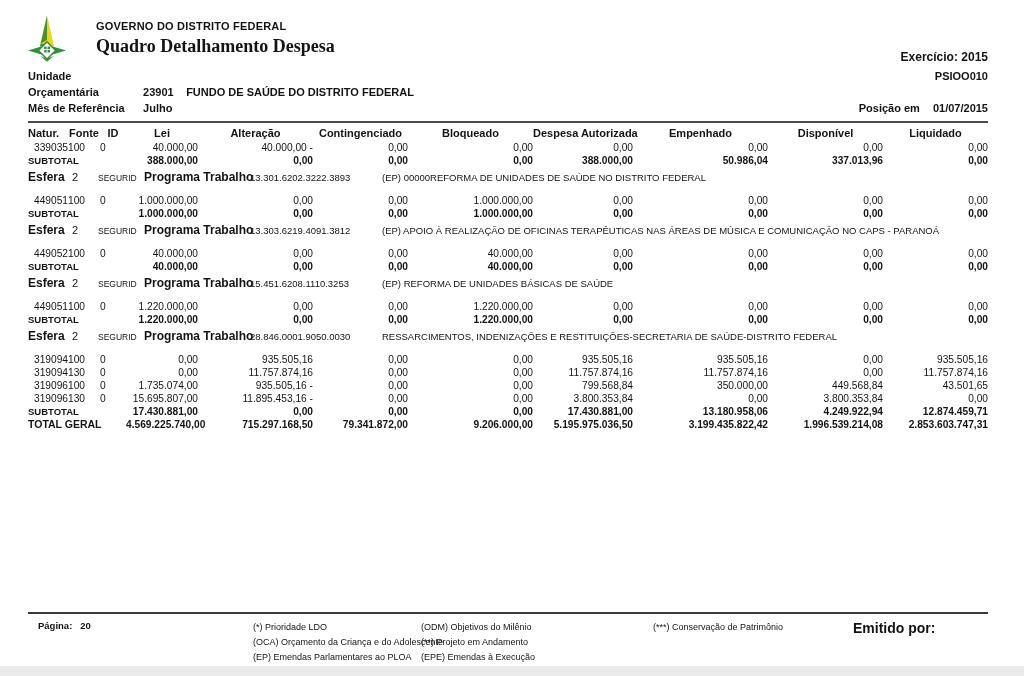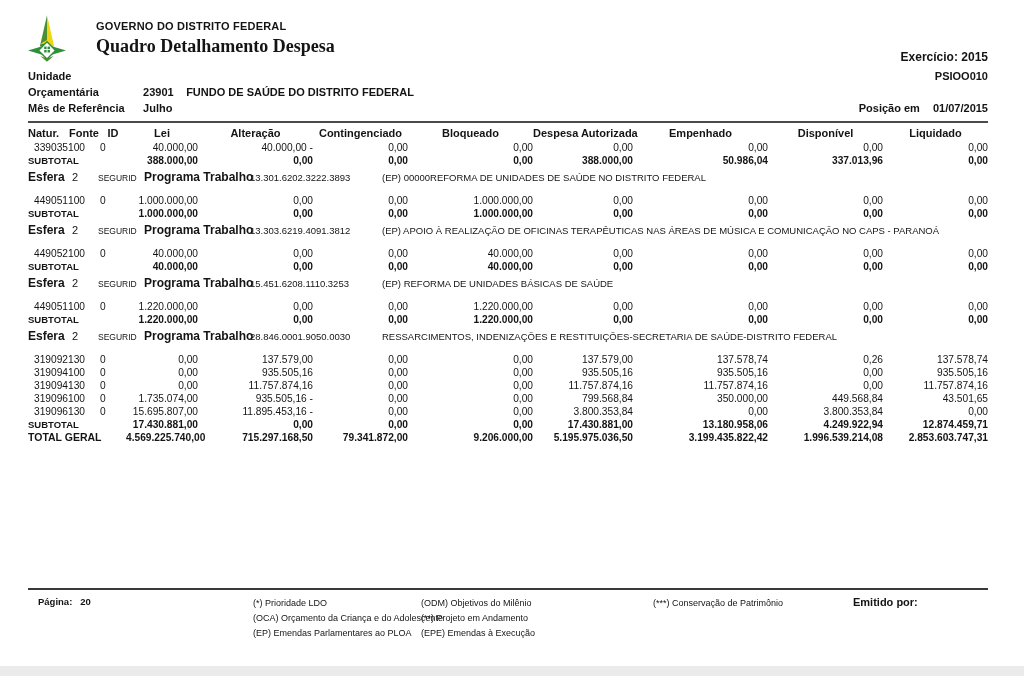--- a/index.html
+++ b/index.html
@@ -38,30 +38,30 @@
   .row-total td.cell-rowlabel { font-size:10.5px; }
   .row-esfera td { padding-top:4px; padding-bottom:9px; }
   .esf-label { display:inline-block; width:44px; font-weight:bold; font-size:12px; }
   .esf-val { display:inline-block; width:26px; font-size:11px; }
   .esf-seg { display:inline-block; width:46px; font-size:8.5px; }
   .esf-pt { display:inline-block; width:106px; font-weight:bold; font-size:12px; }
   .esf-code { display:inline-block; width:132px; font-size:9.5px; }
   .esf-desc { font-size:9.5px; }
 
   
-  .footer { position:absolute; left:28px; width:960px; top:588px; border-top:2px solid #3a3a3a; padding-top:6px; display:flex; align-items:flex-start; font-size:9px; }
+  .footer { position:absolute; left:28px; width:960px; top:612px; border-top:2px solid #3a3a3a; padding-top:6px; display:flex; align-items:flex-start; font-size:9px; }
   .footer-page { width:225px; padding-left:10px; font-weight:bold; font-size:9.5px; }
   .page-num { margin-left:8px; }
   .footer-legend { display:flex; }
   .legend-col { display:block; }
   .legend-col-0 { width:168px; }
   .legend-col-1 { width:232px; }
   .legend-col-2 { width:200px; }
   .legend-item { line-height:15px; white-space:nowrap; }
-  .footer-emitted { font-weight:bold; font-size:11px; }
+  .footer-emitted { font-weight:bold; font-size:14px; }
 
   .bottom-strip { position:absolute; left:0; right:0; bottom:0; height:10px; background:#ebebeb; }
 </style>
 </head>
 <body>
 
 <div class="page">
 
   <div class="header-top">
     <div class="brand">
@@ -242,33 +242,20 @@
           <td class="num">1.220.000,00</td>
           <td class="num">0,00</td>
           <td class="num">0,00</td>
           <td class="num">0,00</td>
           <td class="num">0,00</td>
         </tr>
         <tr class="row-esfera">
           <td class="cell-esfera" colspan="11"><span class="esf-label">Esfera</span><span class="esf-val">2</span><span class="esf-seg">SEGURID</span><span class="esf-pt">Programa Trabalho</span><span class="esf-code">28.846.0001.9050.0030</span><span class="esf-desc">RESSARCIMENTOS, INDENIZAÇÕES E RESTITUIÇÕES-SECRETARIA DE SAÚDE-DISTRITO FEDERAL</span></td>
         </tr>
         <tr class="row-data">
-          <td class="cell-natur">319092</td>
-          <td class="ctr">130</td>
-          <td class="ctr">0</td>
-          <td class="num">0,00</td>
-          <td class="num">137.579,00</td>
-          <td class="num">0,00</td>
-          <td class="num">0,00</td>
-          <td class="num">137.579,00</td>
-          <td class="num">137.578,74</td>
-          <td class="num">0,26</td>
-          <td class="num">137.578,74</td>
-        </tr>
-        <tr class="row-data">
           <td class="cell-natur">319094</td>
           <td class="ctr">100</td>
           <td class="ctr">0</td>
           <td class="num">0,00</td>
           <td class="num">935.505,16</td>
           <td class="num">0,00</td>
           <td class="num">0,00</td>
           <td class="num">935.505,16</td>
           <td class="num">935.505,16</td>
           <td class="num">0,00</td>

